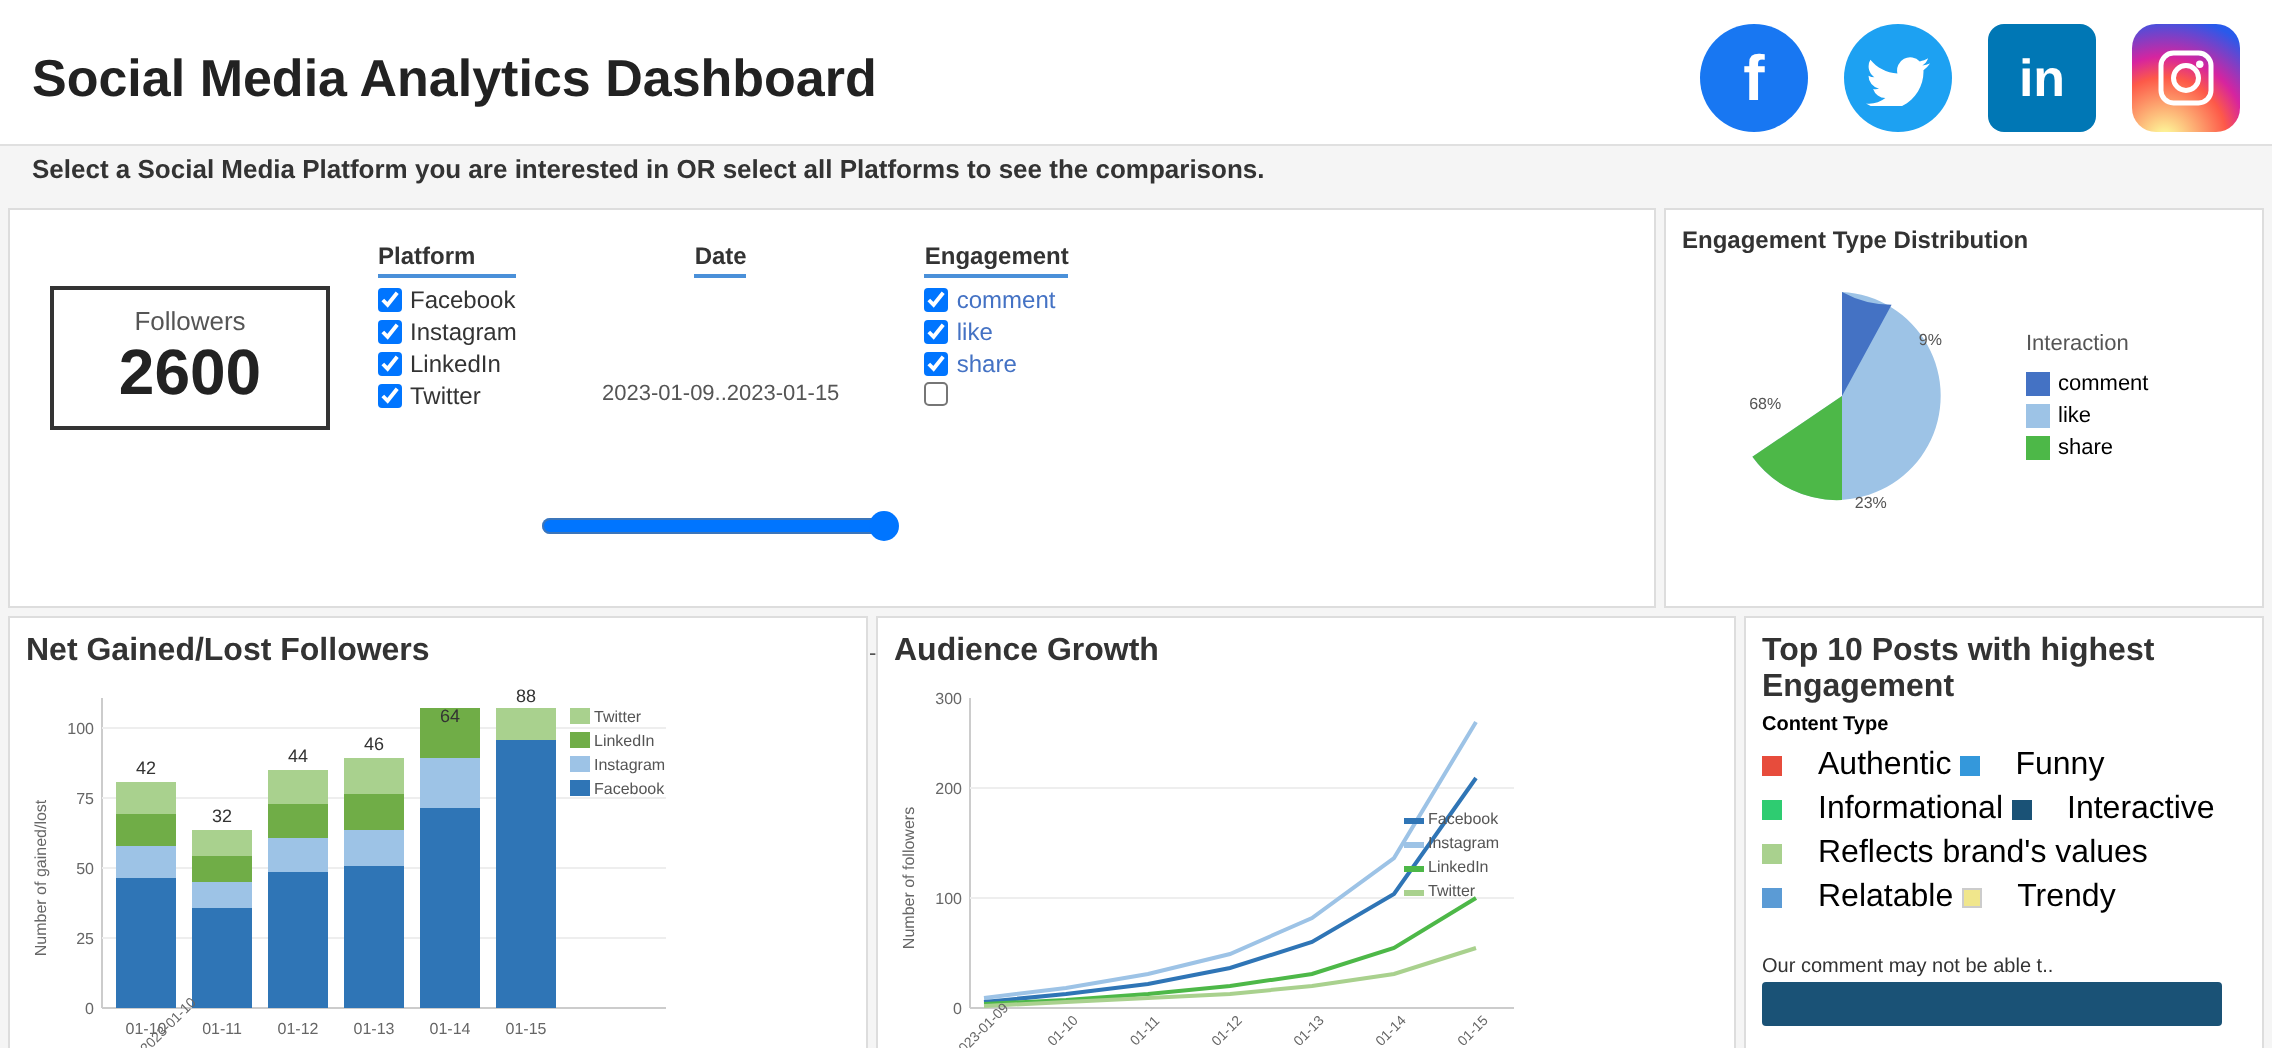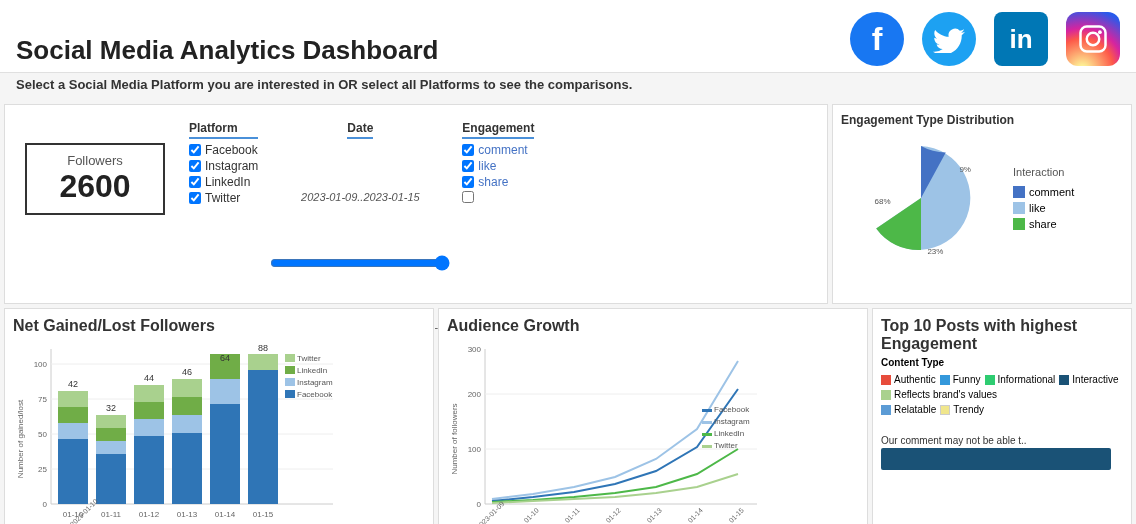--- a/index.html
+++ b/index.html
@@ -1,19 +1,19 @@
 <!DOCTYPE html>
 <html><head>
   <meta charset="utf-8">
   <style>
     * { box-sizing: border-box; margin: 0; padding: 0; }
     body { font-family: Arial, sans-serif; background: #f5f5f5; width: 1136px; min-height: 524px; overflow: hidden; }
 
     
-    .header { display: flex; align-items: flex-end; padding: 12px 16px 6px; border-bottom: 1px solid #e0e0e0; }
+    .header { display: flex; align-items: center; padding: 12px 16px 6px; border-bottom: 1px solid #e0e0e0; }
     .header-title { font-size: 26px; font-weight: bold; color: #222; flex: 1; }
     .social-icons { display: flex; gap: 18px; align-items: center; }
     .fb-icon { width: 54px; height: 54px; background: #1877f2; border-radius: 50%; display: flex; align-items: center; justify-content: center; color: white; font-size: 32px; font-weight: bold; }
     .tw-icon { width: 54px; height: 54px; background: #1da1f2; border-radius: 50%; display: flex; align-items: center; justify-content: center; color: white; font-size: 30px; }
     .li-icon { width: 54px; height: 54px; background: #0077b5; border-radius: 8px; display: flex; align-items: center; justify-content: center; color: white; font-size: 28px; font-weight: bold; font-style: italic; }
     .ig-icon { width: 54px; height: 54px; border-radius: 12px; background: radial-gradient(circle at 30% 107%, #fdf497 0%, #fdf497 5%, #fd5949 45%, #d6249f 60%, #285AEB 90%); display: flex; align-items: center; justify-content: center; color: white; font-size: 28px; }
 
     .subtitle { padding: 4px 16px 8px; font-size: 13px; color: #333; font-weight: 600; background: #f5f5f5; }
 
     
@@ -36,21 +36,21 @@
 
     .pie-container { display: flex; align-items: center; gap: 12px; }
     .pie-chart-svg { width: 160px; height: 130px; }
     .legend-items { display: flex; flex-direction: column; gap: 4px; font-size: 11px; }
     .legend-title { font-size: 11px; color: #555; margin-bottom: 4px; }
     .legend-item { display: flex; align-items: center; gap: 4px; }
     .legend-dot { width: 12px; height: 12px; display: inline-block; }
     .chart-title { font-size: 16px; font-weight: bold; color: #333; margin-bottom: 4px; }
     .engagement-box { display: flex; flex-direction: column; }
     .content-type-legend { display: flex; flex-wrap: wrap; gap: 4px; margin-bottom: 8px; }
-    .ct-item { display: flex; align-items: center; gap: 3px; font-size: 10px; }
+    .ct-item { display: flex; align-items: center; gap: 18px; font-size: 16px; }
     .ct-dot { width: 10px; height: 10px; display: inline-block; }
 
     .post-bar-row { margin-bottom: 8px; }
     .post-label { font-size: 10px; color: #333; margin-bottom: 2px; }
     .post-bar { height: 22px; border-radius: 2px; }
 
     
     .full-wrap { display: flex; flex-direction: column; height: 524px; }
     .header-wrap { background: #fff; }
     .content-area { display: flex; flex-direction: column; flex: 1; background: #f5f5f5; gap: 4px; padding: 4px; }
@@ -123,21 +123,21 @@
             <span>LinkedIn</span>
           </div>
           <div class="checkbox-item">
             <input type="checkbox" checked="" style="">
             <span>Twitter</span>
           </div>
         </div>
 
         <div class="date-section" style="margin-top:8px;gap:48px;">
           <div class="filter-label">Date</div>
-          <div class="date-range-label" style="font-size:11px;color:#555;margin-bottom:4px;font-style:italic;">2023-01-09..2023-01-15</div>
+          <div class="date-range-label" style="font-size:11px;color:#555;margin-bottom:4px;">2023-01-09..2023-01-15</div>
           <input type="range" class="date-slider" min="0" max="6" value="6" style="">
           <div class="date-range-values">
             <span>2023-01-09</span>
             <span>2023-01-15</span>
           </div>
         </div>
 
         <div class="filter-section engagement-box" style="margin-top:8px;">
           <div class="filter-label">Engagement</div>
           <div class="checkbox-item">

